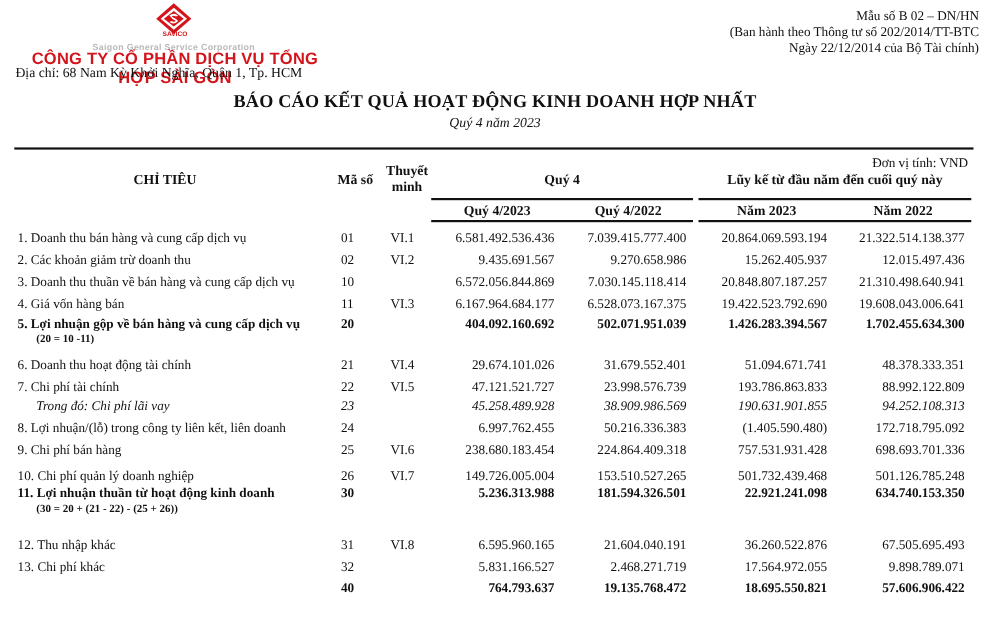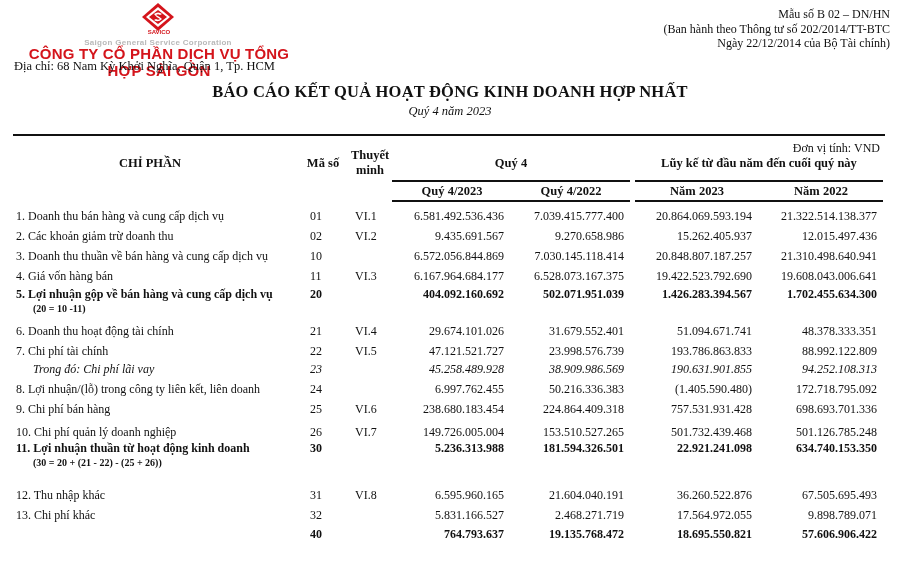--- a/index.html
+++ b/index.html
@@ -52,21 +52,21 @@
 <div class="abs title">BÁO CÁO KẾT QUẢ HOẠT ĐỘNG KINH DOANH HỢP NHẤT</div>
 <div class="abs period">Quý 4 năm 2023</div>
 <div class="abs unit">Đơn vị tính: VND</div>
 
 <div class="hline" style="left:13px; top:134px; width:872px; height:2px;"></div>
 <div class="hline" style="left:392px; top:180px; width:238px; height:2px;"></div>
 <div class="hline" style="left:635px; top:180px; width:248px; height:2px;"></div>
 <div class="hline" style="left:392px; top:200px; width:238px; height:2px;"></div>
 <div class="hline" style="left:635px; top:200px; width:248px; height:2px;"></div>
 
-<div class="th" style="left:60px; top:156px; width:180px;">CHỈ PHẦN</div>
+<div class="th" style="left:60px; top:156px; width:180px;">CHỈ TIÊU</div>
 <div class="th" style="left:298px; top:156px; width:50px;">Mã số</div>
 <div class="th" style="left:340px; top:148px; width:60px; line-height:15px;">
   <div>Thuyết</div>
   <div>minh</div>
 </div>
 <div class="th" style="left:392px; top:156px; width:238px;">Quý 4</div>
 <div class="th" style="left:635px; top:156px; width:248px;">Lũy kế từ đầu năm đến cuối quý này</div>
 <div class="th" style="left:392px; top:184px; width:120px;text-align:center;">Quý 4/2023</div>
 <div class="th" style="left:512px; top:184px; width:118px;">Quý 4/2022</div>
 <div class="th" style="left:635px; top:184px; width:124px;">Năm 2023</div>

